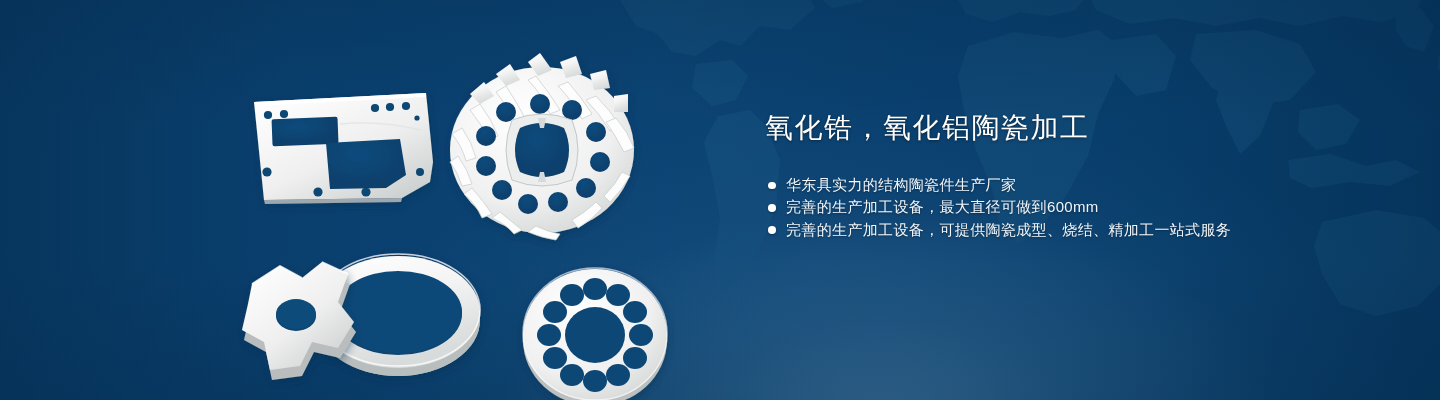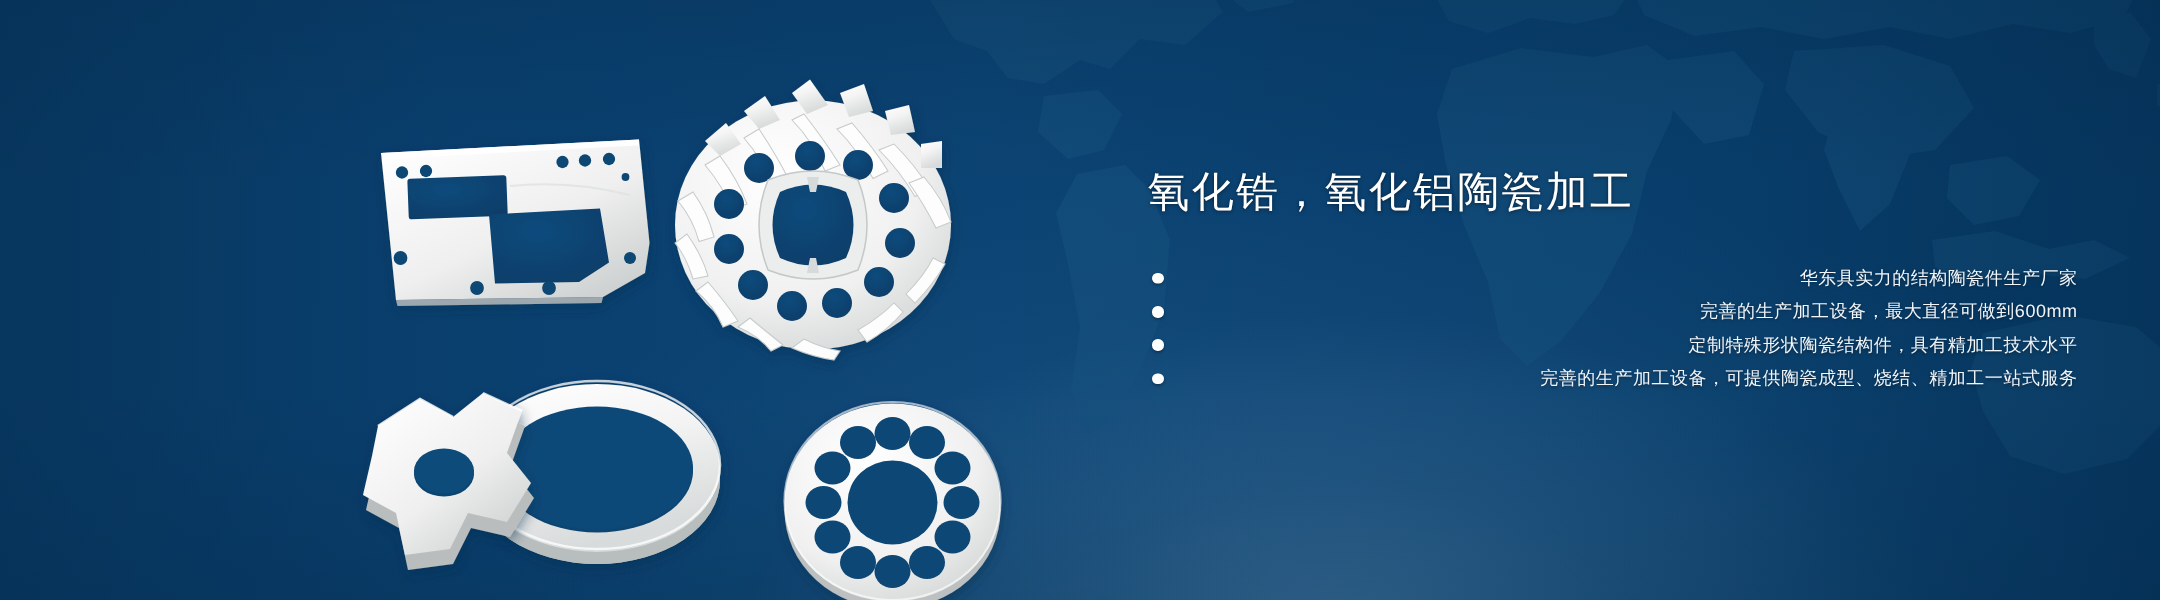--- a/index.html
+++ b/index.html
@@ -54,24 +54,23 @@
   }
   .headline{
     font-size:28px; line-height:40px; color:#ffffff; font-weight:400;
     letter-spacing:1.5px;
     text-shadow:0 1px 3px rgba(0,0,0,0.40), 0 0 1px rgba(0,0,0,0.3);
     white-space:nowrap;
   }
   .bullets{ list-style:none; margin-top:26px; }
   .bullet{
     position:relative; padding-left:21px;
-    font-size:12px; line-height:22.4px; color:#f2f6fa;
+    font-size:15px; line-height:22.4px; color:#f2f6fa;
     letter-spacing:0.35px; white-space:nowrap;
     text-shadow:0 1px 2px rgba(0,0,0,0.35);
-    text-align:right;
   }
   .bullet .dot{
     position:absolute; left:3px; top:7.6px;
     width:7.5px; height:7.5px; border-radius:50%;
     background:#ffffff; box-shadow:0 1px 2px rgba(0,0,0,0.35);
   }
 </style>
 </head>
 <body>
 
@@ -276,22 +275,18 @@
       <li class="bullet">
         <span class="dot"></span>
         <span>华东具实力的结构陶瓷件生产厂家</span>
       </li>
       <li class="bullet">
         <span class="dot"></span>
         <span>完善的生产加工设备，最大直径可做到600mm</span>
       </li>
       <li class="bullet">
         <span class="dot"></span>
-        <span>定制特殊形状陶瓷结构件，具有精加工技术水平</span>
-      </li>
-      <li class="bullet">
-        <span class="dot"></span>
         <span>完善的生产加工设备，可提供陶瓷成型、烧结、精加工一站式服务</span>
       </li>
     </ul>
   </div>
 
 </div>
 
 </body></html>

